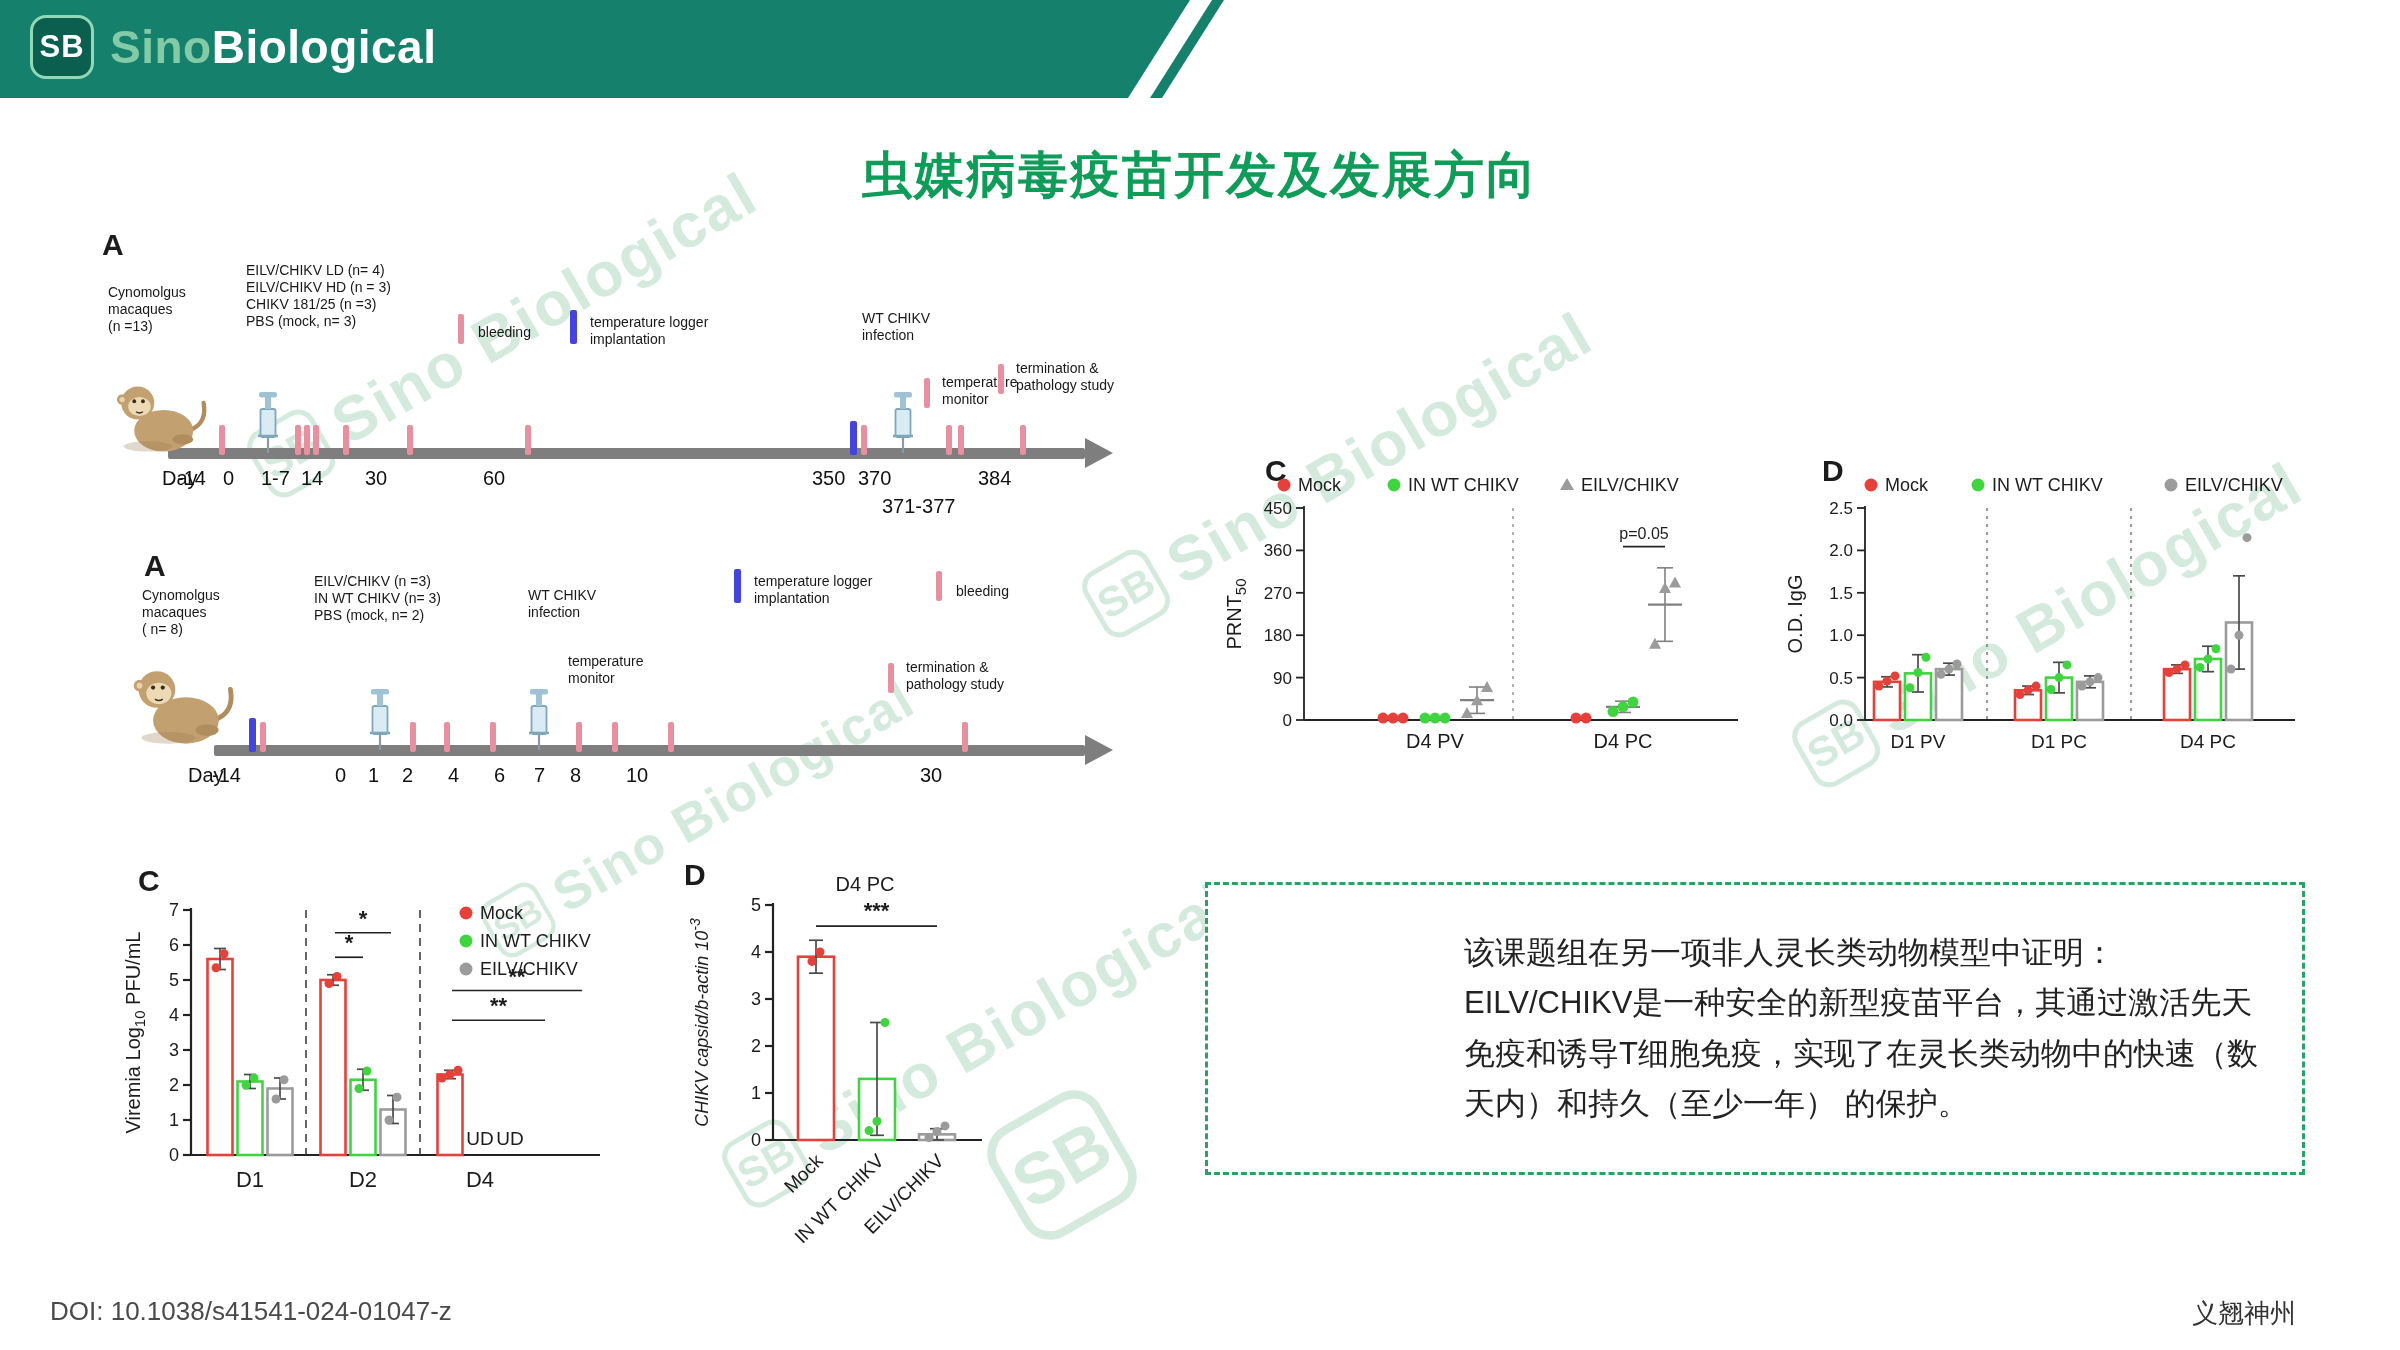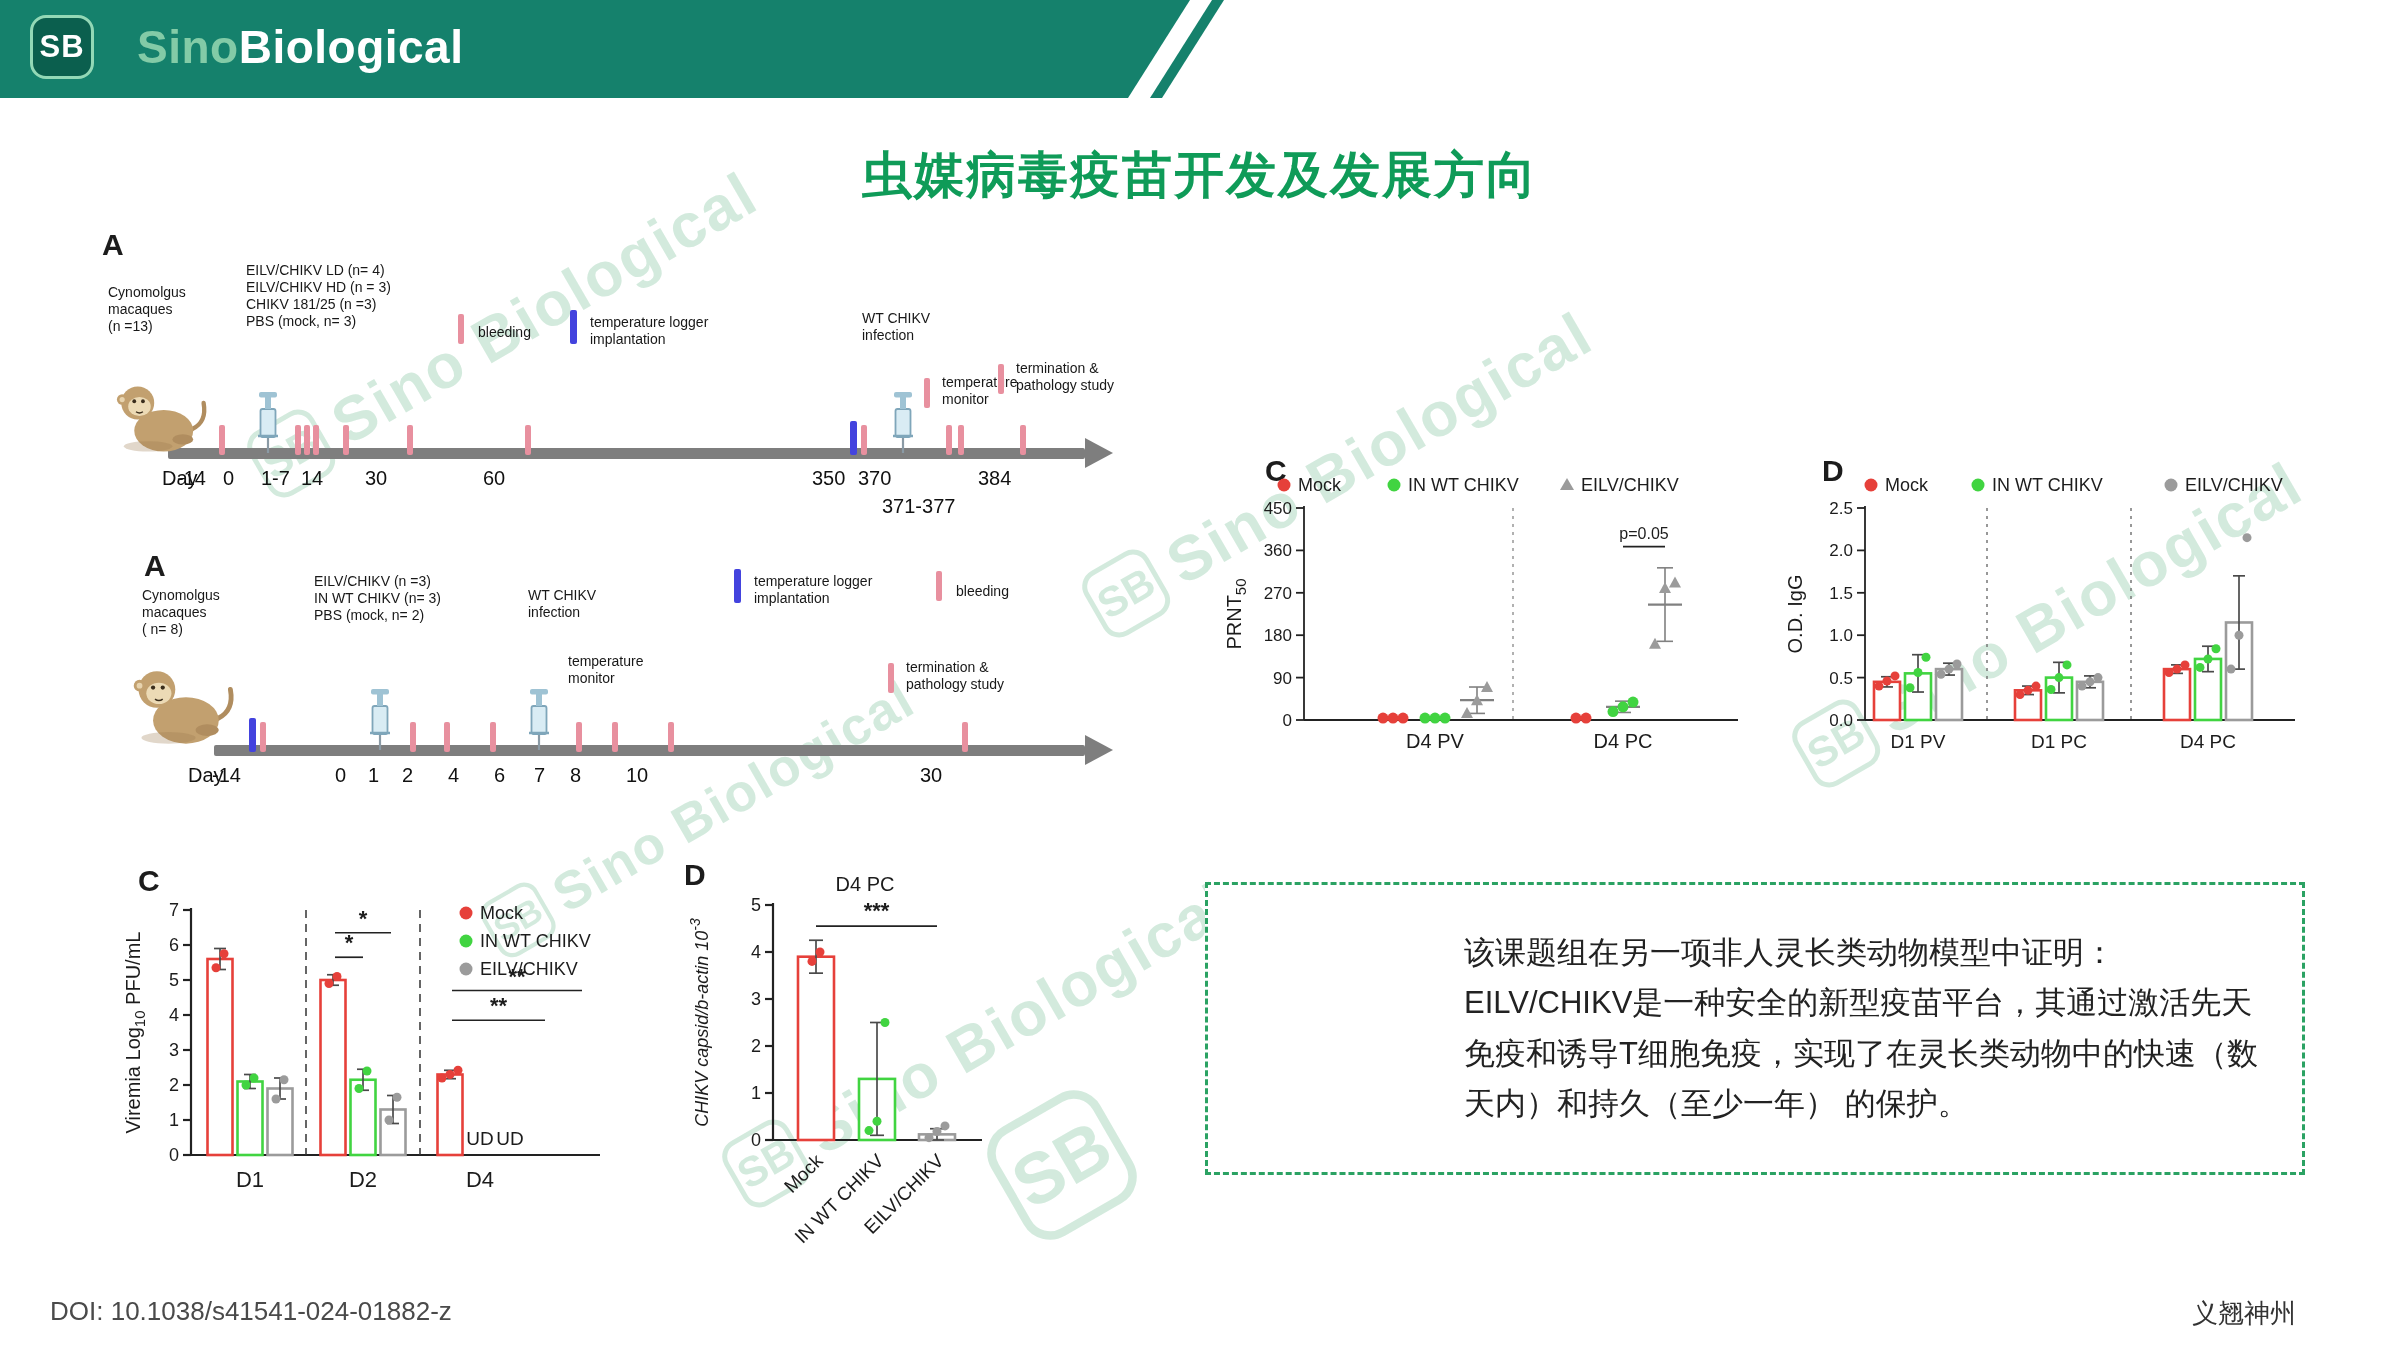--- a/index.html
+++ b/index.html
@@ -9,21 +9,21 @@
   
   .topbar{position:absolute;left:0;top:0;width:100%;height:98px;z-index:3;}
   .topbar-band{position:absolute;inset:0;background:var(--header-teal);
                clip-path:polygon(0 0,1190px 0,1128px 98px,0 98px);}
   .topbar-stripe{position:absolute;inset:0;background:var(--header-teal);
                clip-path:polygon(1212px 0,1224px 0,1162px 98px,1150px 98px);}
   .logo{position:absolute;left:30px;top:15px;display:flex;align-items:center;gap:16px;}
   .sb-badge{width:64px;height:64px;border-radius:16px;background:var(--badge-teal);
             border:3px solid var(--badge-ring);display:flex;align-items:center;justify-content:center;
             color:#fff;font-weight:bold;font-size:31px;letter-spacing:1px;box-sizing:border-box;}
-  .brand{font-size:46px;font-weight:bold;letter-spacing:.5px;margin-left:27px;}
+  .brand{font-size:46px;font-weight:bold;letter-spacing:.5px;}
   .brand-light{color:var(--brand-light-green);}
   .brand-dark{color:#ffffff;}
   
   .title{position:absolute;top:142px;left:0;width:100%;text-align:center;margin:0;
          font-size:50px;font-weight:bold;letter-spacing:2px;color:var(--title-green);z-index:2;}
   
   .watermarks{position:absolute;inset:0;z-index:0;}
   .wm{position:absolute;display:flex;align-items:center;gap:16px;color:var(--watermark);
       opacity:.5;white-space:nowrap;}
   .wm-badge{border:5px solid currentColor;border-radius:18px;width:74px;height:74px;flex:0 0 auto;
@@ -528,16 +528,16 @@
       </svg>
     </div>
 
   <div class="summary">
     <p class="summary-text">该课题组在另一项非人灵长类动物模型中证明：
 EILV/CHIKV是一种安全的新型疫苗平台，其通过激活先天
 免疫和诱导T细胞免疫，实现了在灵长类动物中的快速（数
 天内）和持久（至少一年） 的保护。</p>
   </div>
 
-  <div class="footer-doi">DOI: 10.1038/s41541-024-01882-z</div>
+  <div class="footer-doi">DOI: 10.1038/s41541-024-01047-z</div>
   <div class="footer-brand">义翘神州</div>
 
 </div>
 
 </body></html>

